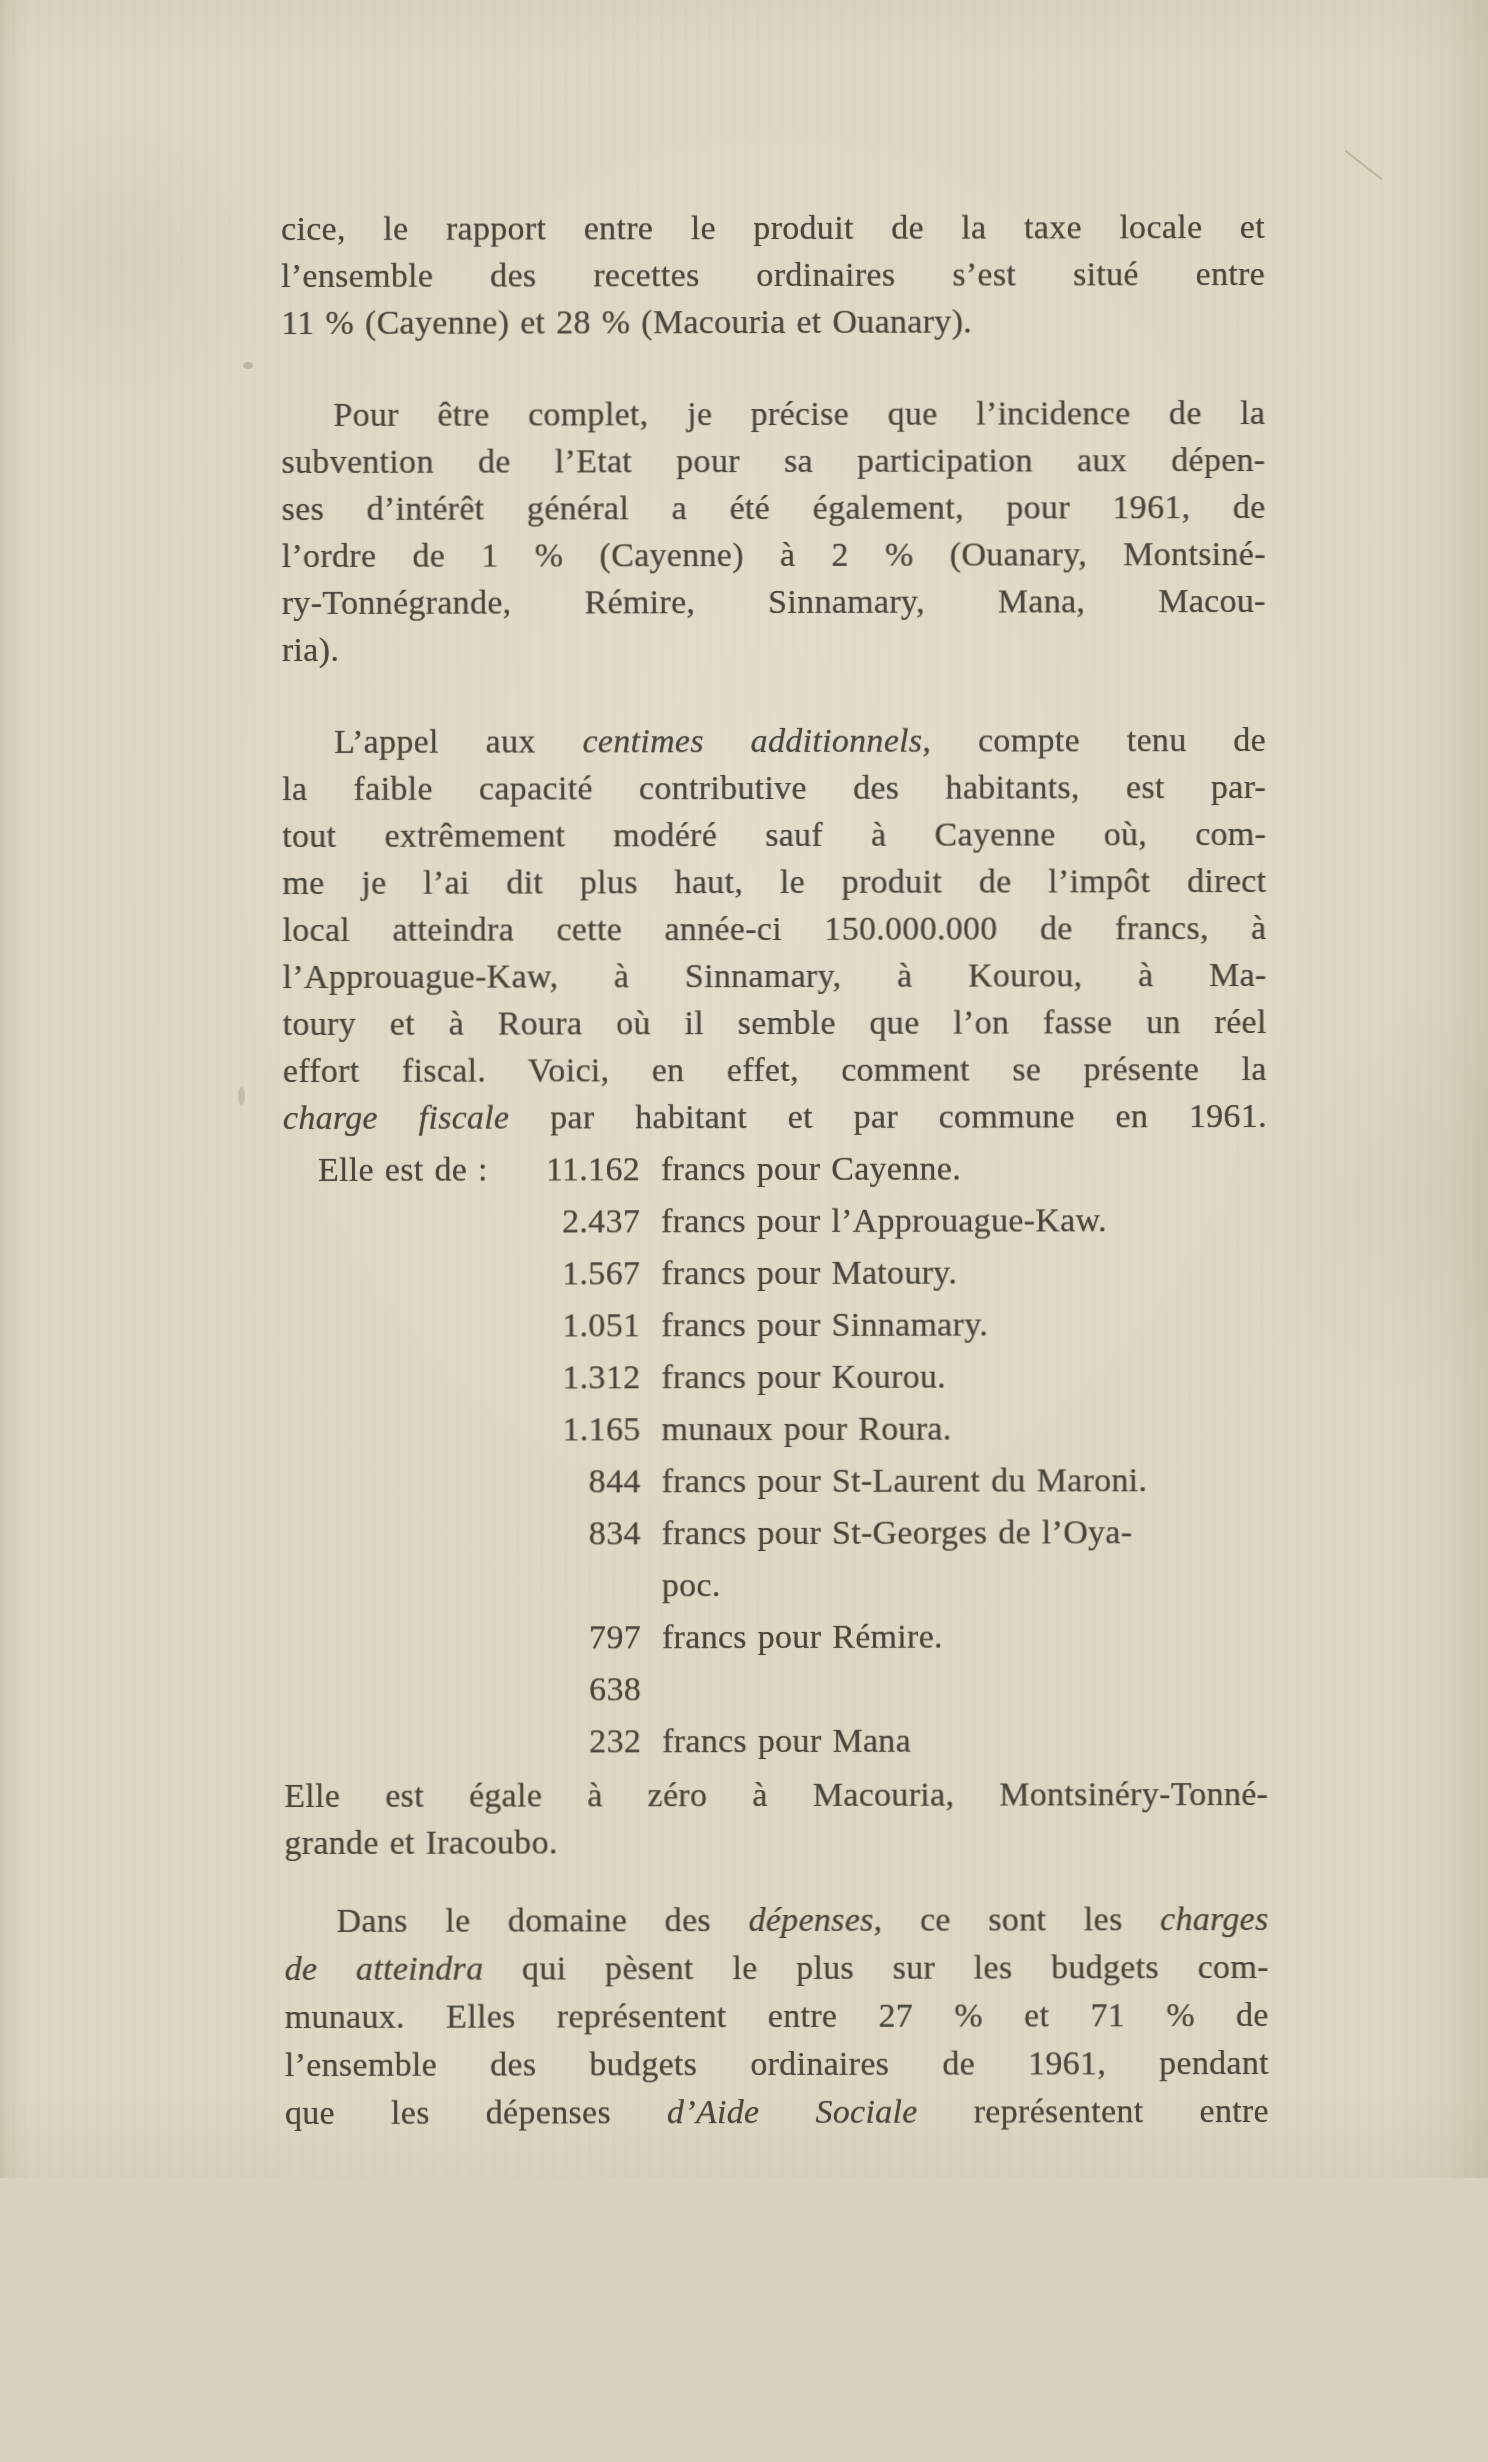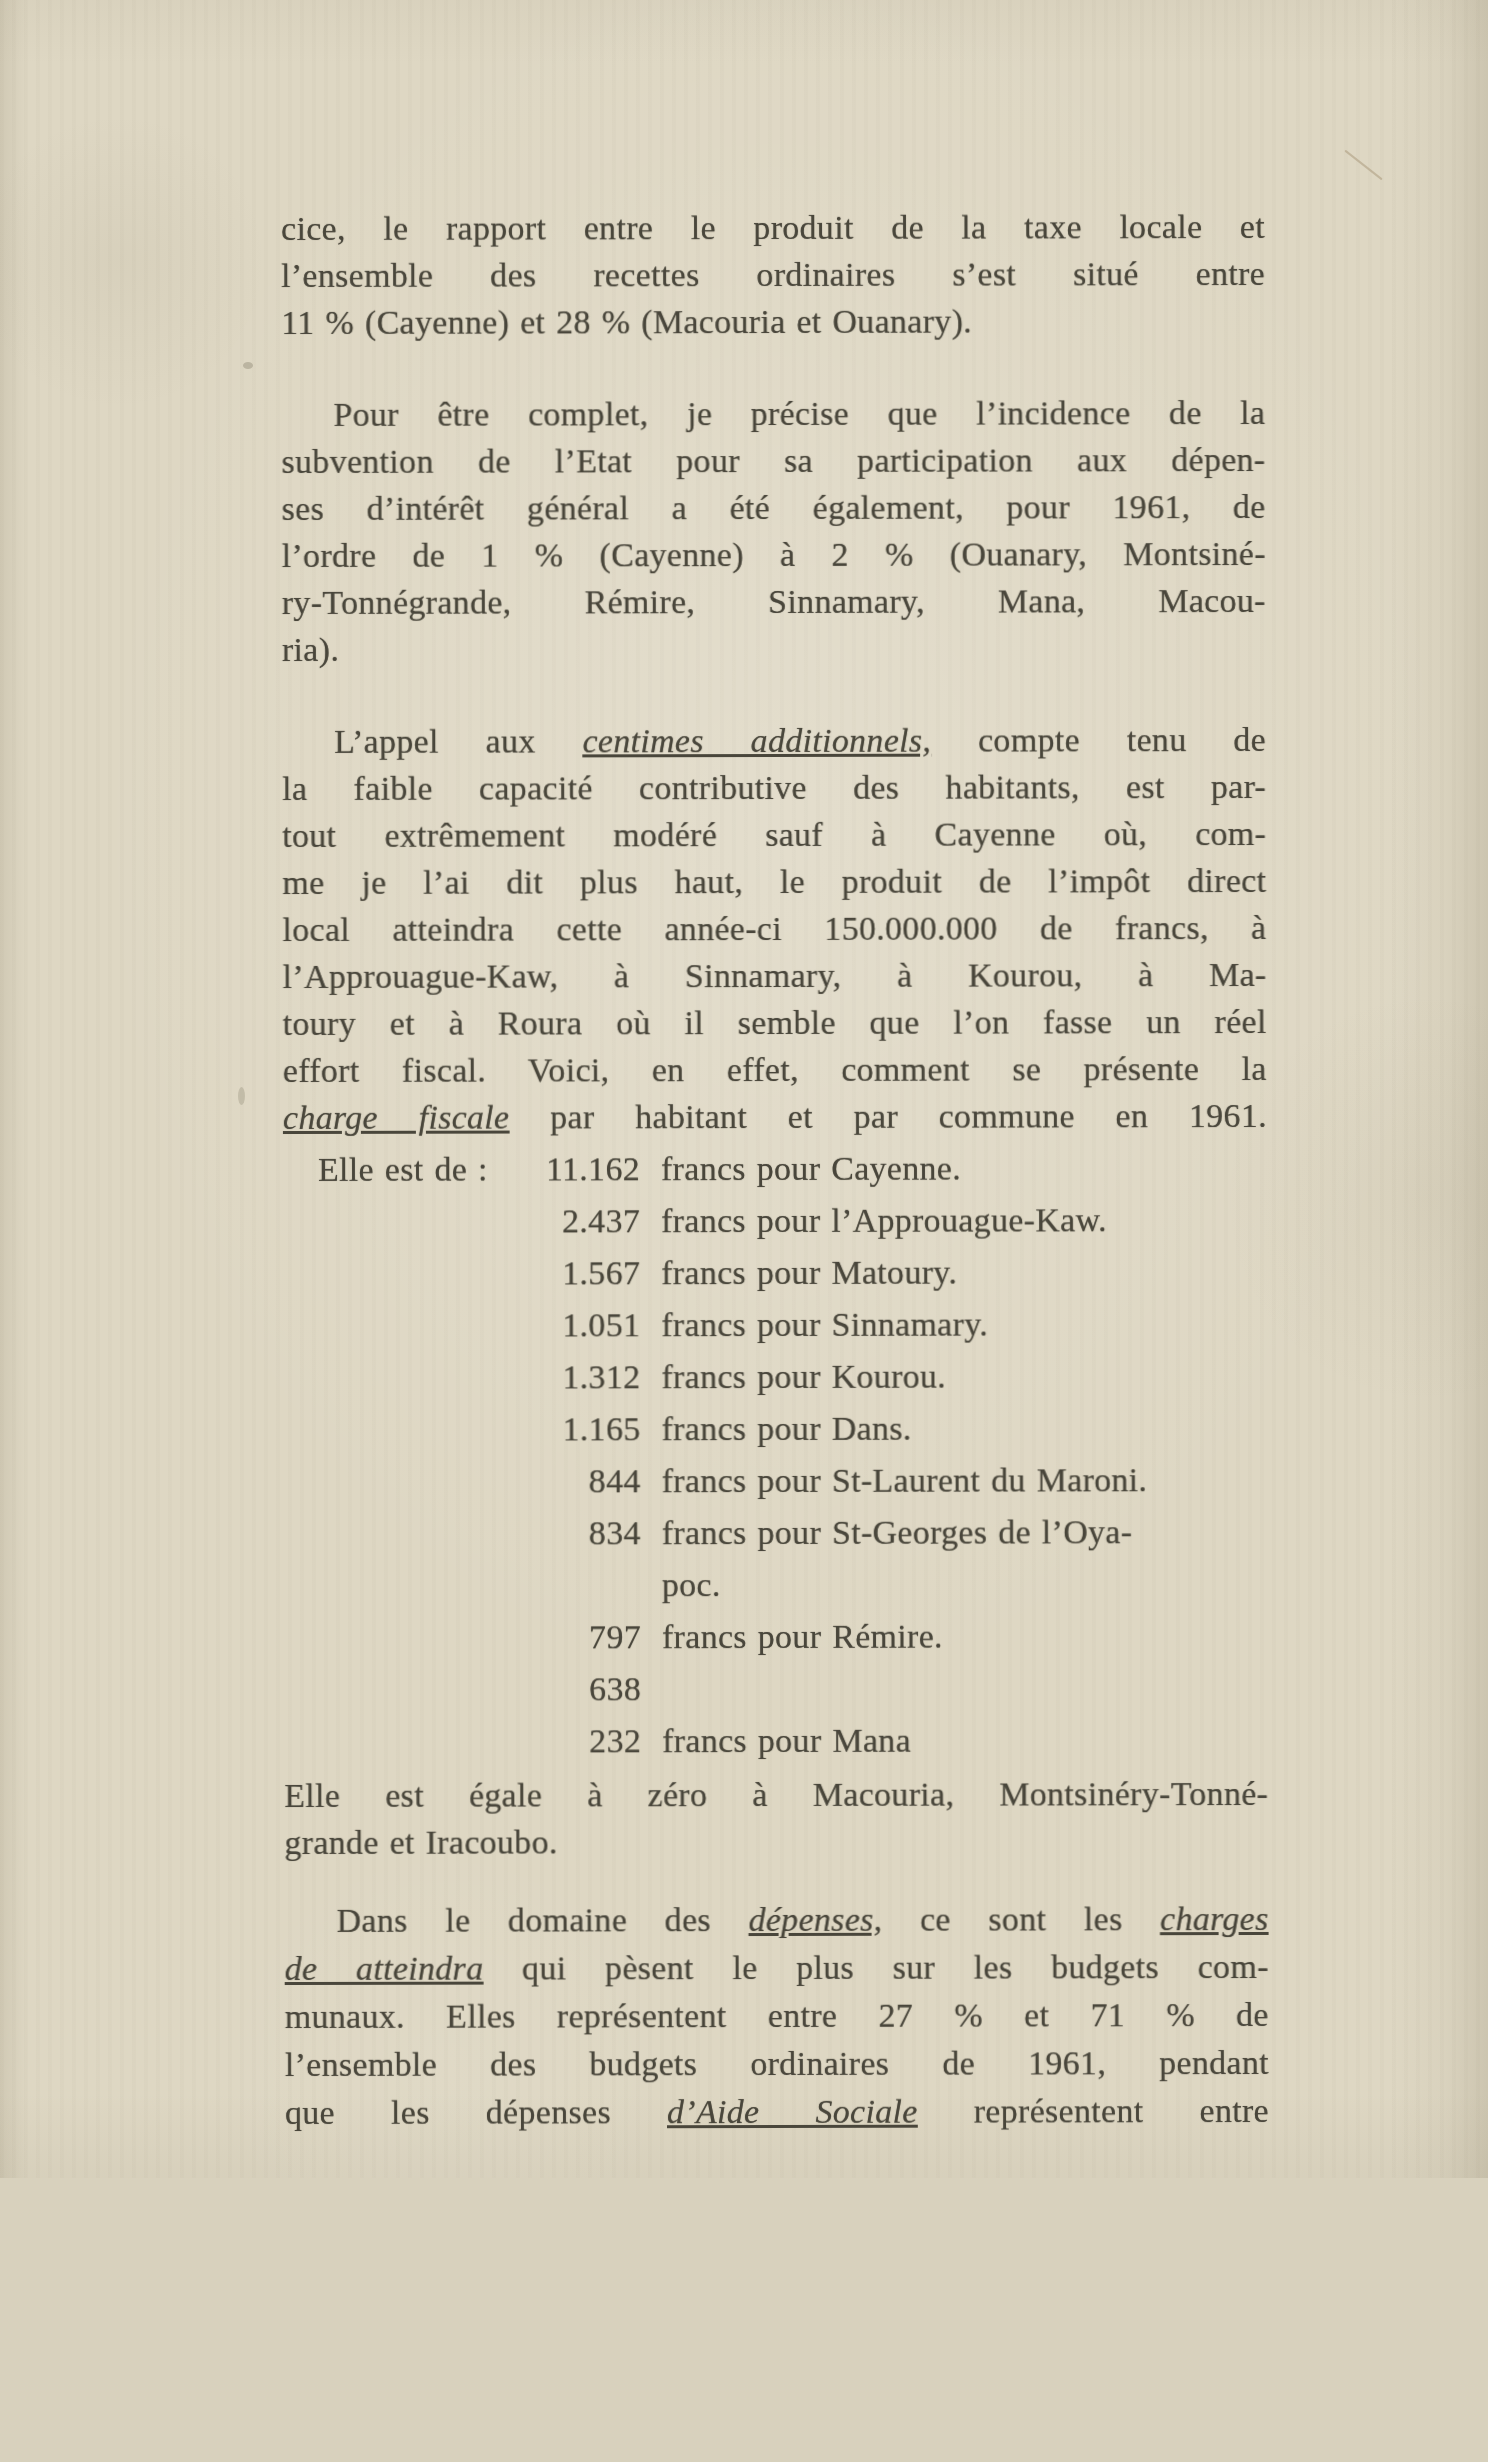--- a/index.html
+++ b/index.html
@@ -35,21 +35,21 @@
     font-size: 34px; line-height: 47px;
     color: #49463b;
     letter-spacing: 0.3px;
     word-spacing: 2.1px;
     text-shadow: 0 0 0.9px rgba(73,70,59,0.65);
     transform: rotate(-0.12deg);
     filter: blur(0.2px);
   }
   .line { text-align: justify; text-align-last: justify; }
   .line.nojust { text-align-last: auto; }
-  .it { font-style: italic; text-decoration: underline; }
+  .it { font-style: italic; }
   .para + .para { margin-top: 45px; }
   .para.indent .line:first-child { text-indent: 52px; }
   .list { margin-top: 2.8px; }
   .list .row { display: flex; line-height: 52px; }
   .list .lead { display: flex; width: 357px; flex: 0 0 357px; }
   .list .prefix { margin-right: auto; margin-left: 35px; }
   .list .rest { padding-left: 21px; white-space: nowrap; }
   .list .row.cont span { padding-left: 378px; }
   .list + .para { margin-top: 4.2px; }
   .text-block > .para:last-child { margin-top: 31px; line-height: 48px; }
@@ -151,21 +151,21 @@
             <span class="prefix"></span>
             <span class="num">1.312</span>
           </span>
           <span class="rest">francs pour Kourou.</span>
         </div>
         <div class="row">
           <span class="lead">
             <span class="prefix"></span>
             <span class="num">1.165</span>
           </span>
-          <span class="rest">francs pour Dans.</span>
+          <span class="rest">munaux pour Roura.</span>
         </div>
         <div class="row">
           <span class="lead">
             <span class="prefix"></span>
             <span class="num">844</span>
           </span>
           <span class="rest">francs pour St-Laurent du Maroni.</span>
         </div>
         <div class="row">
           <span class="lead">

